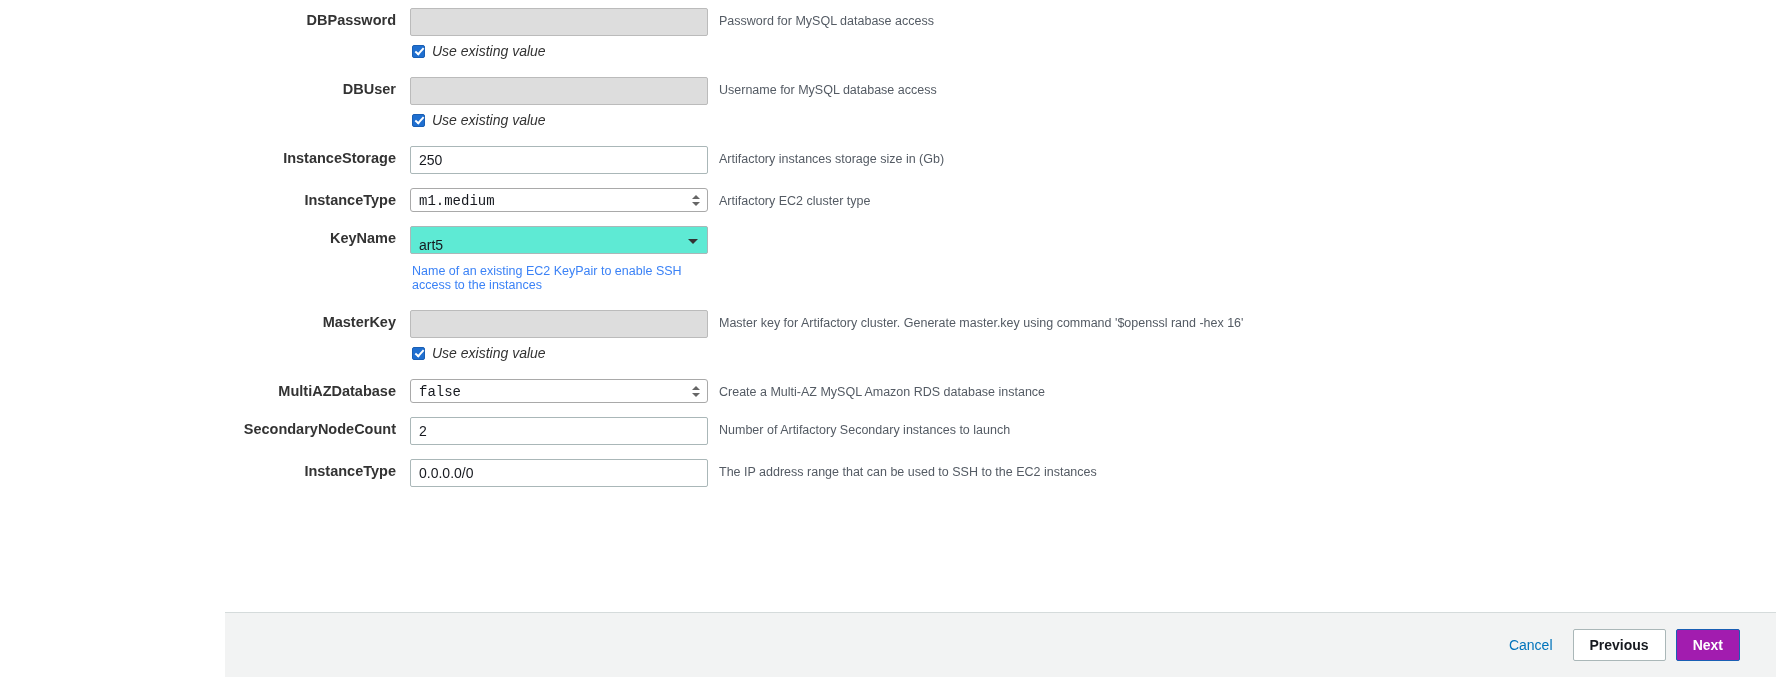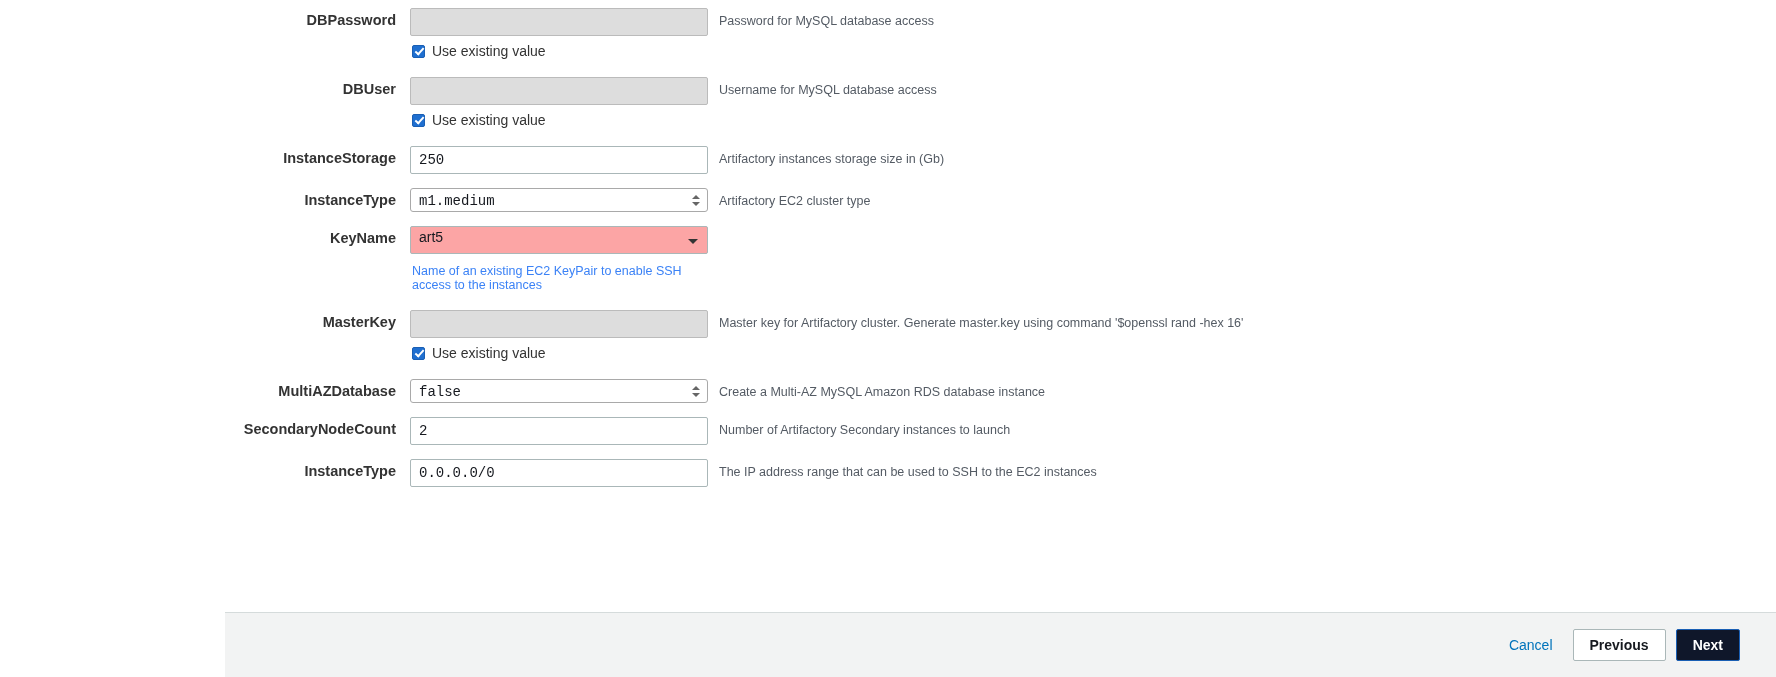--- a/index.html
+++ b/index.html
@@ -49,21 +49,21 @@
     white-space: nowrap;
   }
   input.text-field {
     width: 298px;
     height: 28px;
     box-sizing: border-box;
     border: 1px solid #aab7b8;
     border-radius: 2px;
     padding: 2px 8px;
     font-size: 14px;
-    font-family: Liberation Mono, monospace;
+    font-family: Liberation Sans, sans-serif;
     color: #16191f;
     background: #ffffff;
     outline: none;
   }
   input.text-field.disabled {
     background: #dddddd;
     border: 1px solid #bbbbbb;
     color: #888888;
   }
   .select-native {
@@ -105,24 +105,24 @@
     border-right: 4px solid transparent;
     border-top: 4px solid #666;
   }
   .select-box {
     position: relative;
     width: 298px;
     height: 28px;
     box-sizing: border-box;
     border: 1px solid #aab7b8;
     border-radius: 2px;
-    background: #fca5a5;
+    background: #5eead4;
     font-size: 14px;
     color: #16191f;
-    padding: 0 8px;
+    padding: 8px 8px;
     line-height: 20px;
   }
   .select-box .caret {
     position: absolute;
     right: 9px;
     top: 12px;
     width: 0; height: 0;
     border-left: 5px solid transparent;
     border-right: 5px solid transparent;
     border-top: 5px solid #333333;
@@ -151,20 +151,21 @@
     top: 0.5px;
     width: 3px;
     height: 7px;
     border: solid #ffffff;
     border-width: 0 2px 2px 0;
     transform: rotate(42deg);
   }
   .cb-label {
     font-size: 14px;
     color: #333333;
+    font-style: italic;
   }
   .below-desc {
     font-size: 12.5px;
     color: #3b82f6;
     margin-top: 10px;
     margin-left: 2px;
   }
   .spacer-sm { height: 14px; }
   .spacer-md { height: 18px; }
   .footer {
@@ -195,21 +196,21 @@
     font-weight: bold;
     box-sizing: border-box;
   }
   .btn-secondary {
     background: #ffffff;
     border: 1px solid #aab7b8;
     color: #16191f;
     margin-right: 10px;
   }
   .btn-primary {
-    background: #0f172a;
+    background: #a21caf;
     border: 1px solid #1a5fb4;
     color: #ffffff;
   }
 </style>
 </head>
 <body>
 
 <div id="page">
 
   <div class="form-area">

